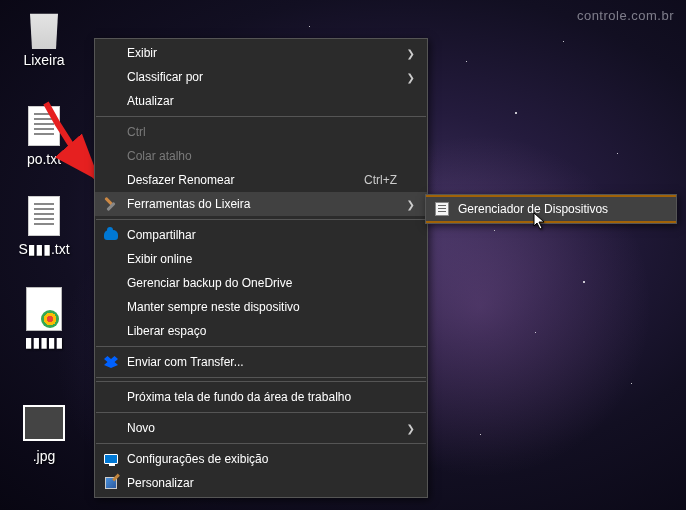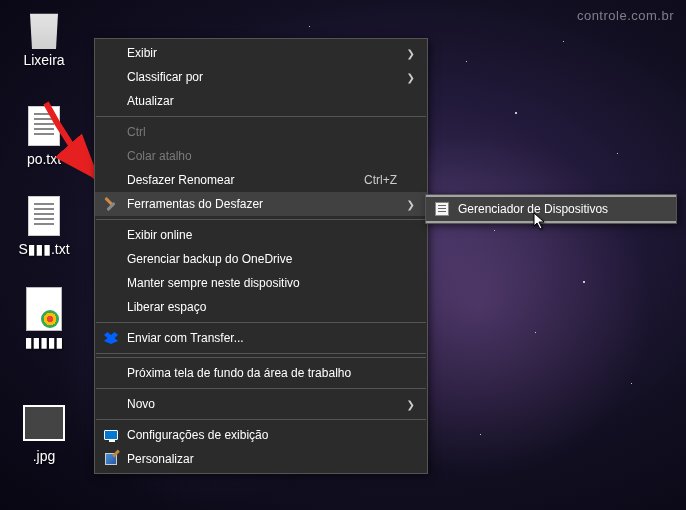--- a/index.html
+++ b/index.html
@@ -146,21 +146,21 @@
 .separator {
   height: 1px;
   background: #555;
   margin: 3px 1px;
 }
 
 .submenu {
   position: absolute;
   top: 194px; left: 425px;
   width: 252px;
-  background: #a3a3a3;
+  background: #a16207;
   border: 1px solid #555;
   box-shadow: 2px 2px 8px rgba(0,0,0,0.6);
   padding: 2px 0;
   color: #fff;
 }
 .cursor {
   position: absolute;
   top: 212px; left: 533px;
   width: 16px; height: 20px;
   pointer-events: none;
@@ -267,24 +267,30 @@
       <span>Colar atalho</span>
     </div>
     <div class="menu-item">
       <span>Desfazer Renomear</span>
       <span class="shortcut">Ctrl+Z</span>
     </div>
     <div class="menu-item highlighted">
       <span class="mi-icon">
         <div class="tools-ico"></div>
       </span>
-      <span>Ferramentas do Desfazer</span>
+      <span>Ferramentas do Lixeira</span>
       <span class="arrow-right">❯</span>
     </div>
     <div class="separator"></div>
+    <div class="menu-item">
+      <span class="mi-icon">
+        <div class="onedrive-ico"></div>
+      </span>
+      <span>Compartilhar</span>
+    </div>
     <div class="menu-item">
       <span>Exibir online</span>
     </div>
     <div class="menu-item">
       <span>Gerenciar backup do OneDrive</span>
     </div>
     <div class="menu-item">
       <span>Manter sempre neste dispositivo</span>
     </div>
     <div class="menu-item">

